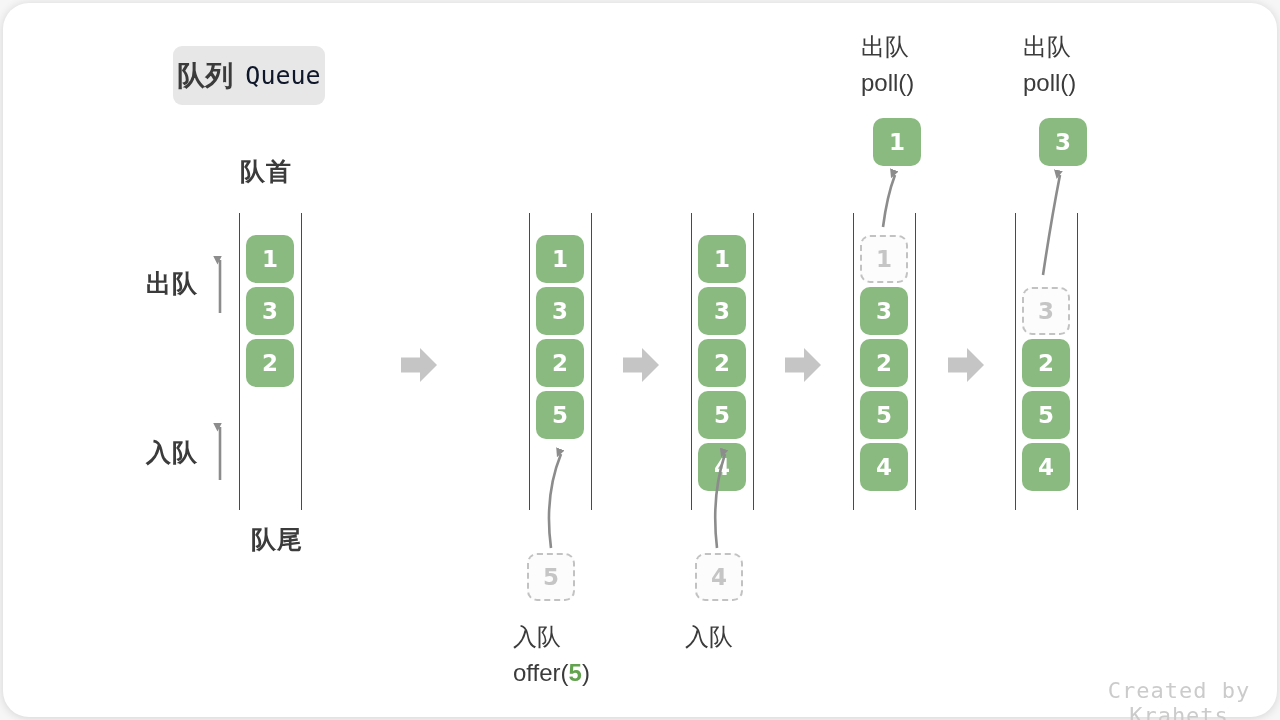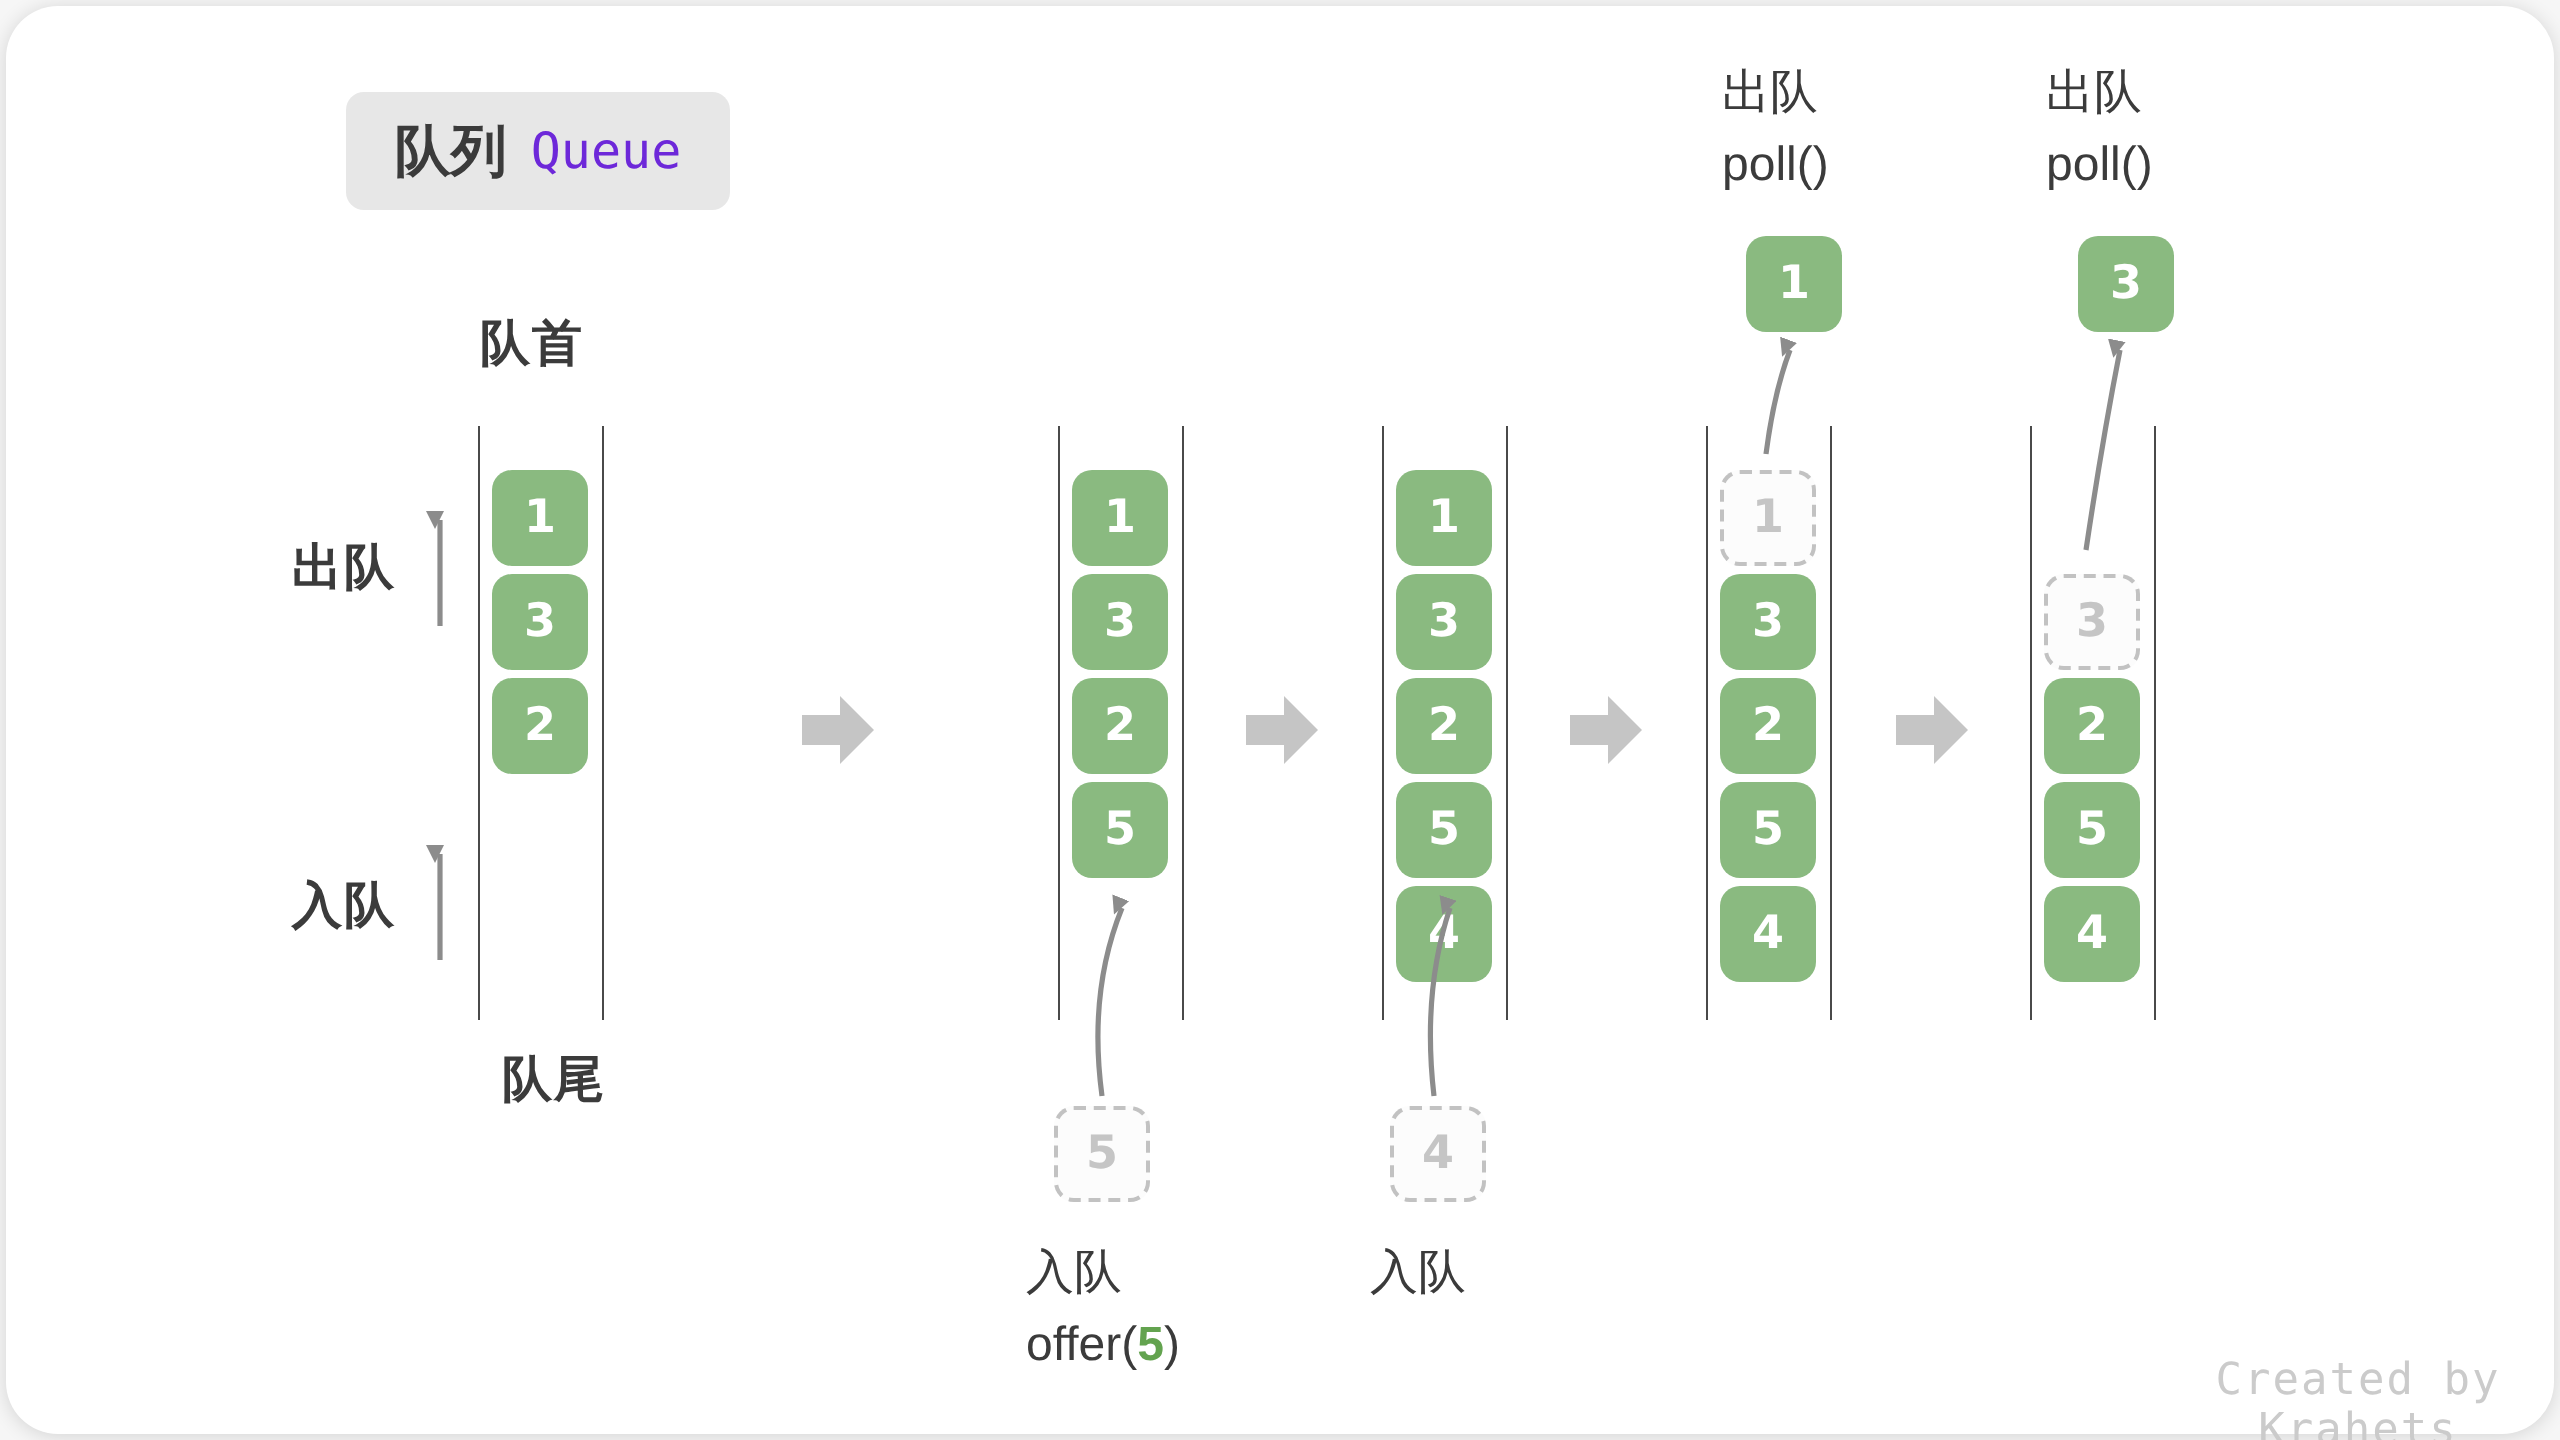--- a/index.html
+++ b/index.html
@@ -12,23 +12,23 @@
     --badge:#E7E7E7;
     --wm:#CBCBCB;
     --arrow:#8C8C8C;
   }
   *{margin:0;padding:0;box-sizing:border-box;}
   html,body{width:1280px;height:720px;background:#f6f6f6;font-family:"Liberation Sans",sans-serif;}
   .stage{position:absolute;inset:0;width:1280px;height:720px;overflow:hidden;}
   .card{position:absolute;left:3px;top:3px;width:1274px;height:714px;background:#ffffff;border-radius:26px;box-shadow:0 1px 10px rgba(0,0,0,.14);}
   .abs{position:absolute;}
 
-  .title-badge{left:170px;top:43px;width:192px;height:59px;background:var(--badge);border-radius:9px;display:flex;align-items:center;justify-content:center;gap:12px;}
+  .title-badge{left:170px;top:43px;width:152px;height:59px;background:var(--badge);border-radius:9px;display:flex;align-items:center;justify-content:center;gap:12px;}
   .title-zh{font-size:28px;font-weight:bold;color:var(--ink);}
-  .title-en{font-family:"DejaVu Sans Mono",monospace;font-size:25px;color:#6d28d9;}
+  .title-en{font-family:"DejaVu Sans Mono",monospace;font-size:25px;color:#0f172a;}
 
   .zh-label{font-size:25px;font-weight:bold;color:var(--ink);letter-spacing:1px;}
 
   .qcol{position:absolute;top:210px;height:297px;width:63px;border-left:1.5px solid var(--wall);border-right:1.5px solid var(--wall);}
   .qbox{position:absolute;left:6px;width:48px;height:48px;border-radius:10px;background:var(--box-green);
         color:#fff;display:flex;align-items:center;justify-content:center;
         font-family:"DejaVu Sans",sans-serif;font-size:23px;font-weight:600;}
   .qbox.dashed{background:#fcfcfc;border:2.5px dashed var(--dash);color:#c5c5c5;}
   .slot0{top:22px}.slot1{top:74px}.slot2{top:126px}.slot3{top:178px}.slot4{top:230px}
 

